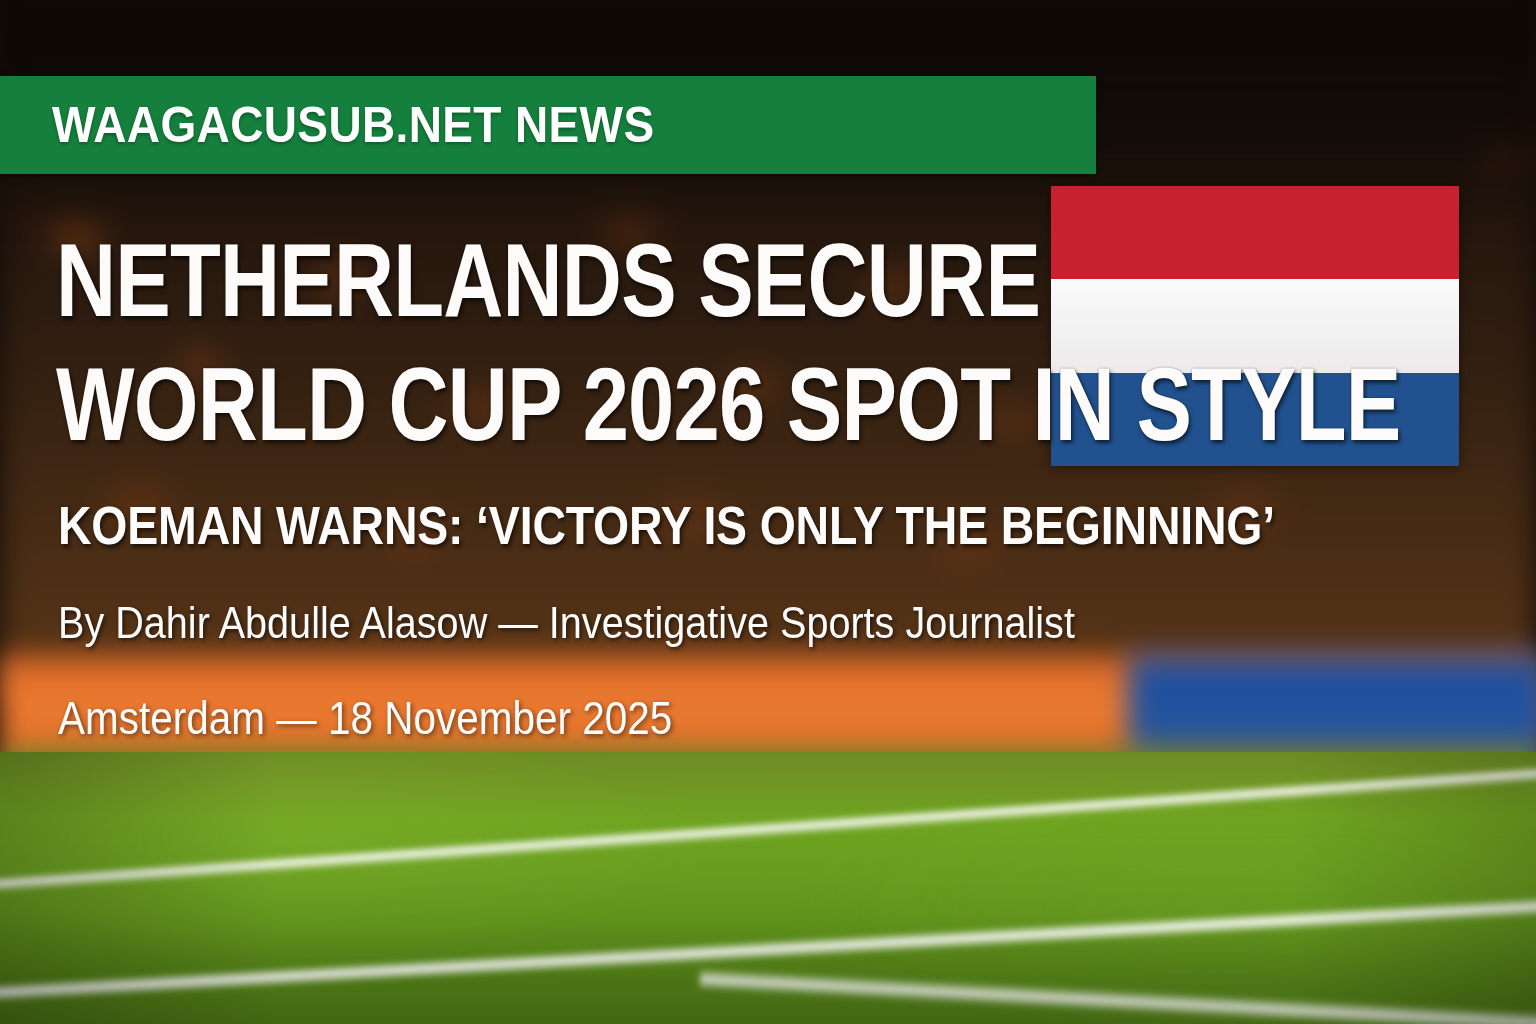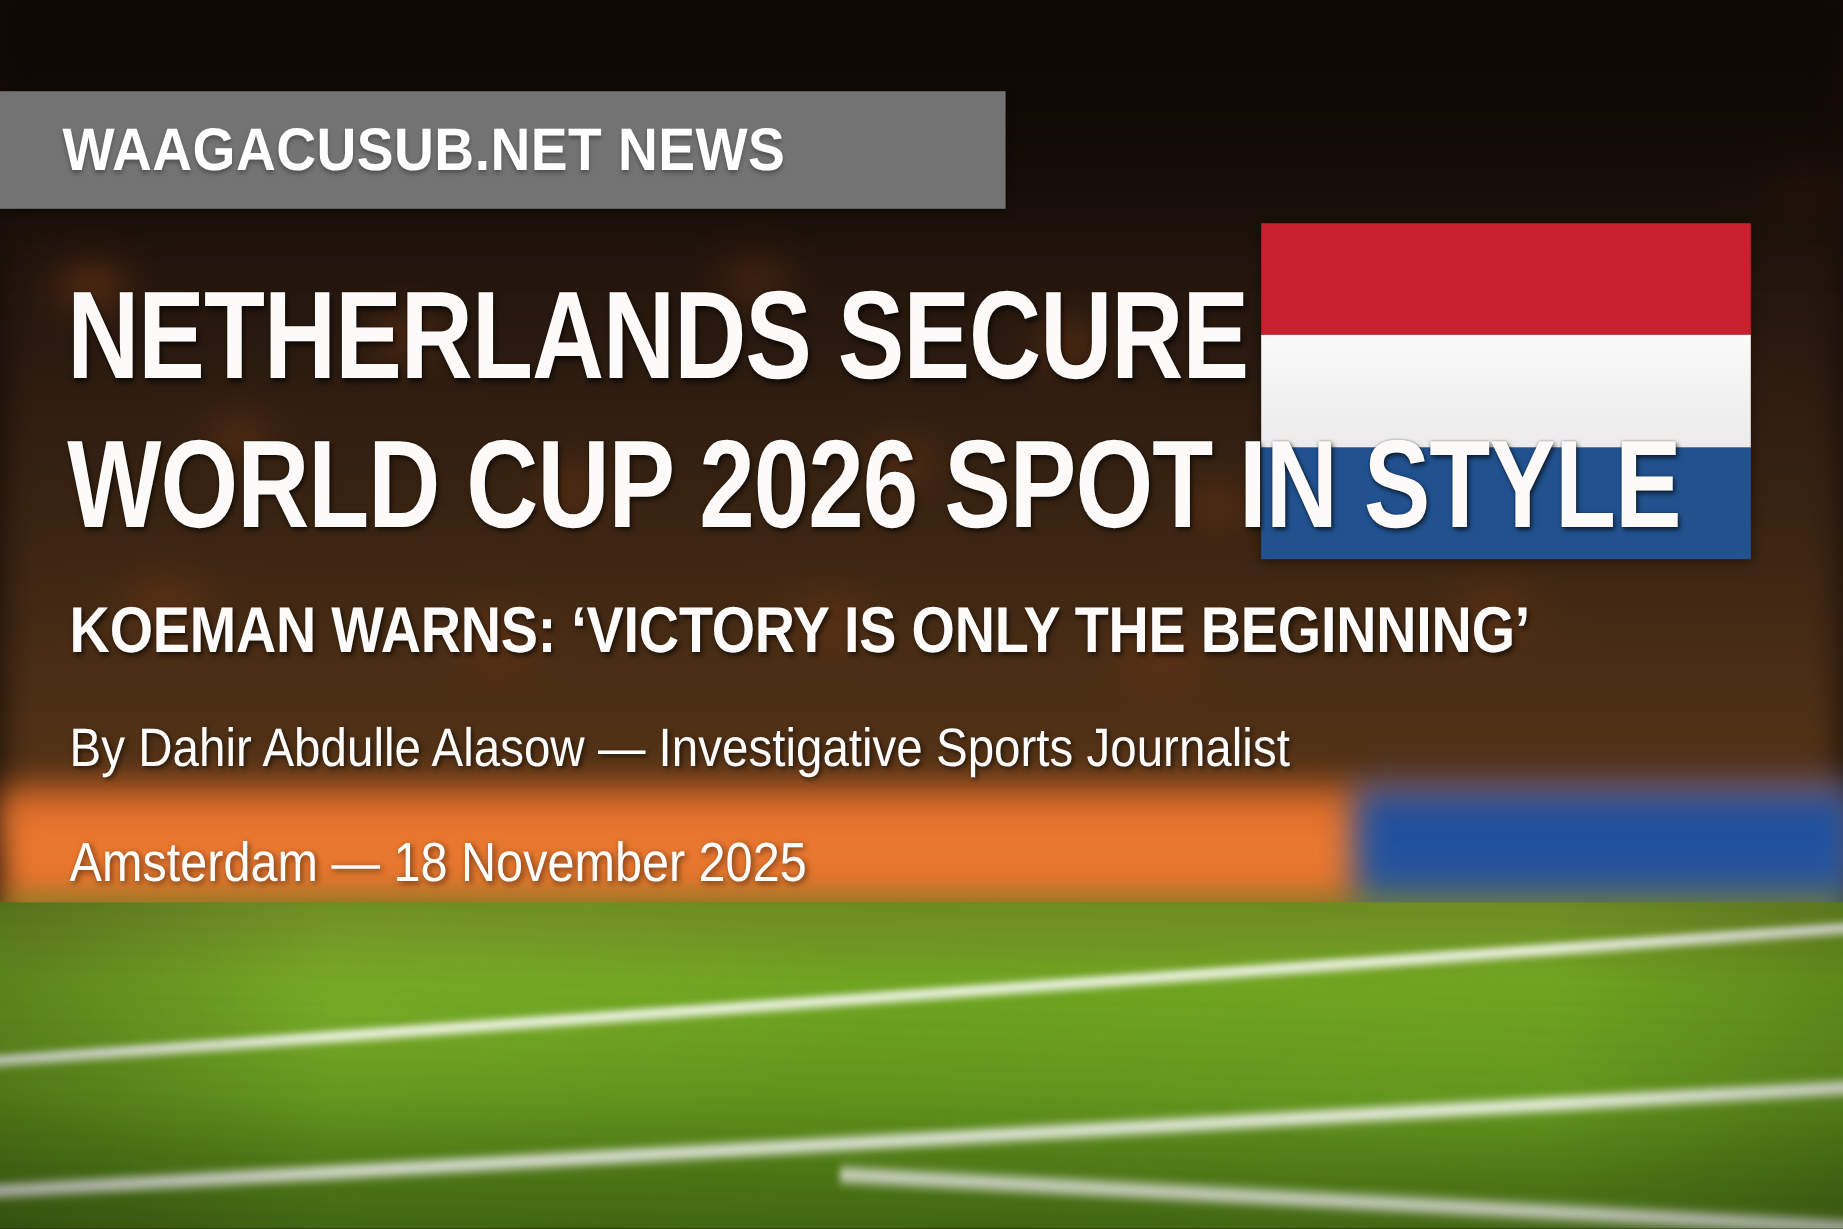--- a/index.html
+++ b/index.html
@@ -116,22 +116,22 @@
         box-shadow:0 2px 10px rgba(0,0,0,.45);}
   .flag .st{width:100%;height:33.34%;}
   .flag .red{background:#c8202e;}
   .flag .white{background:linear-gradient(180deg,#fafafa,#eceaea);}
   .flag .blue{background:#21528f;}
 
   
   .txt{position:absolute;inset:0;}
 
   .banner{
-    position:absolute;left:0;top:76px;width:838px;height:98px;
-    background:#737373;
+    position:absolute;left:0;top:76px;width:1096px;height:98px;
+    background:#15803d;
     box-shadow:0 2px 6px rgba(0,0,0,.5);
     display:flex;align-items:center;
   }
   .banner-label{
     margin-left:52px;color:#fff;
     font-size:50px;font-weight:700;letter-spacing:.4px;
     transform:scaleX(.92);transform-origin:left center;
     white-space:nowrap;
     text-shadow:0 2px 4px rgba(0,0,0,.30);
   }

